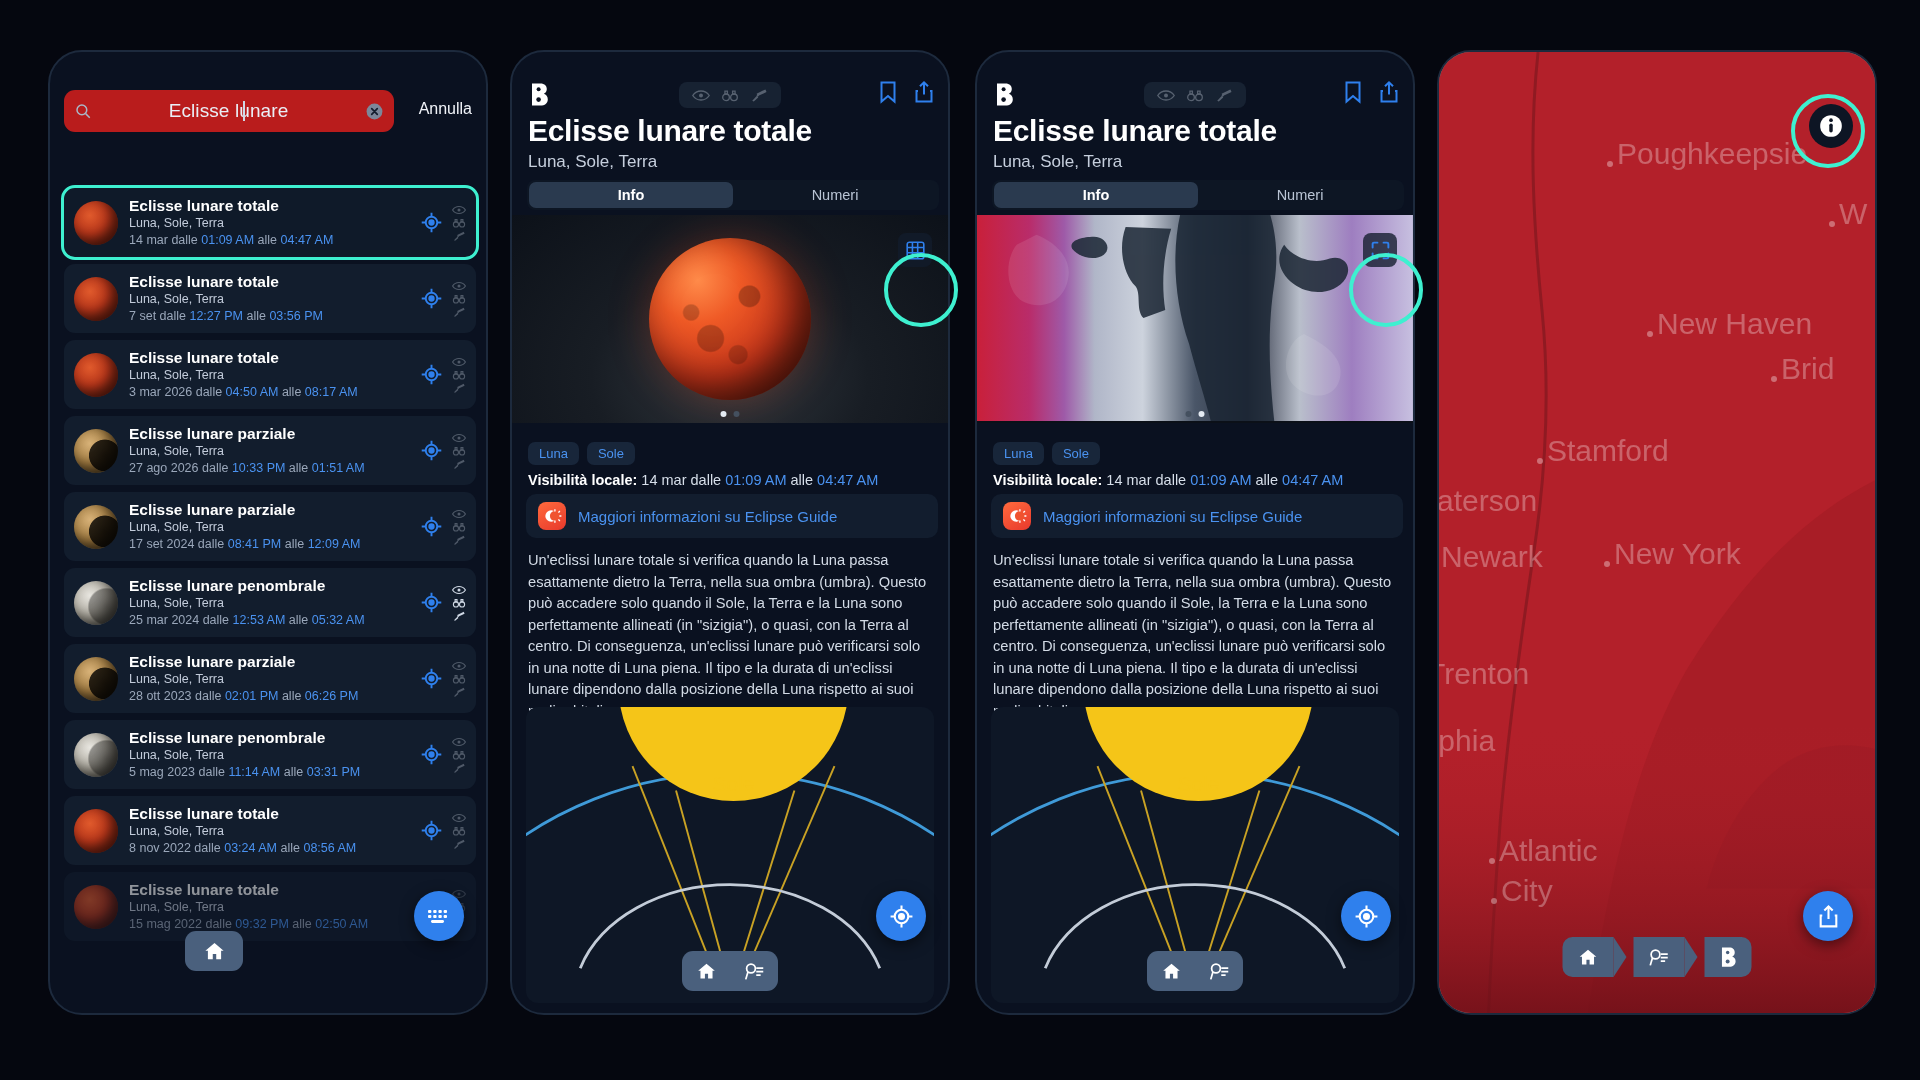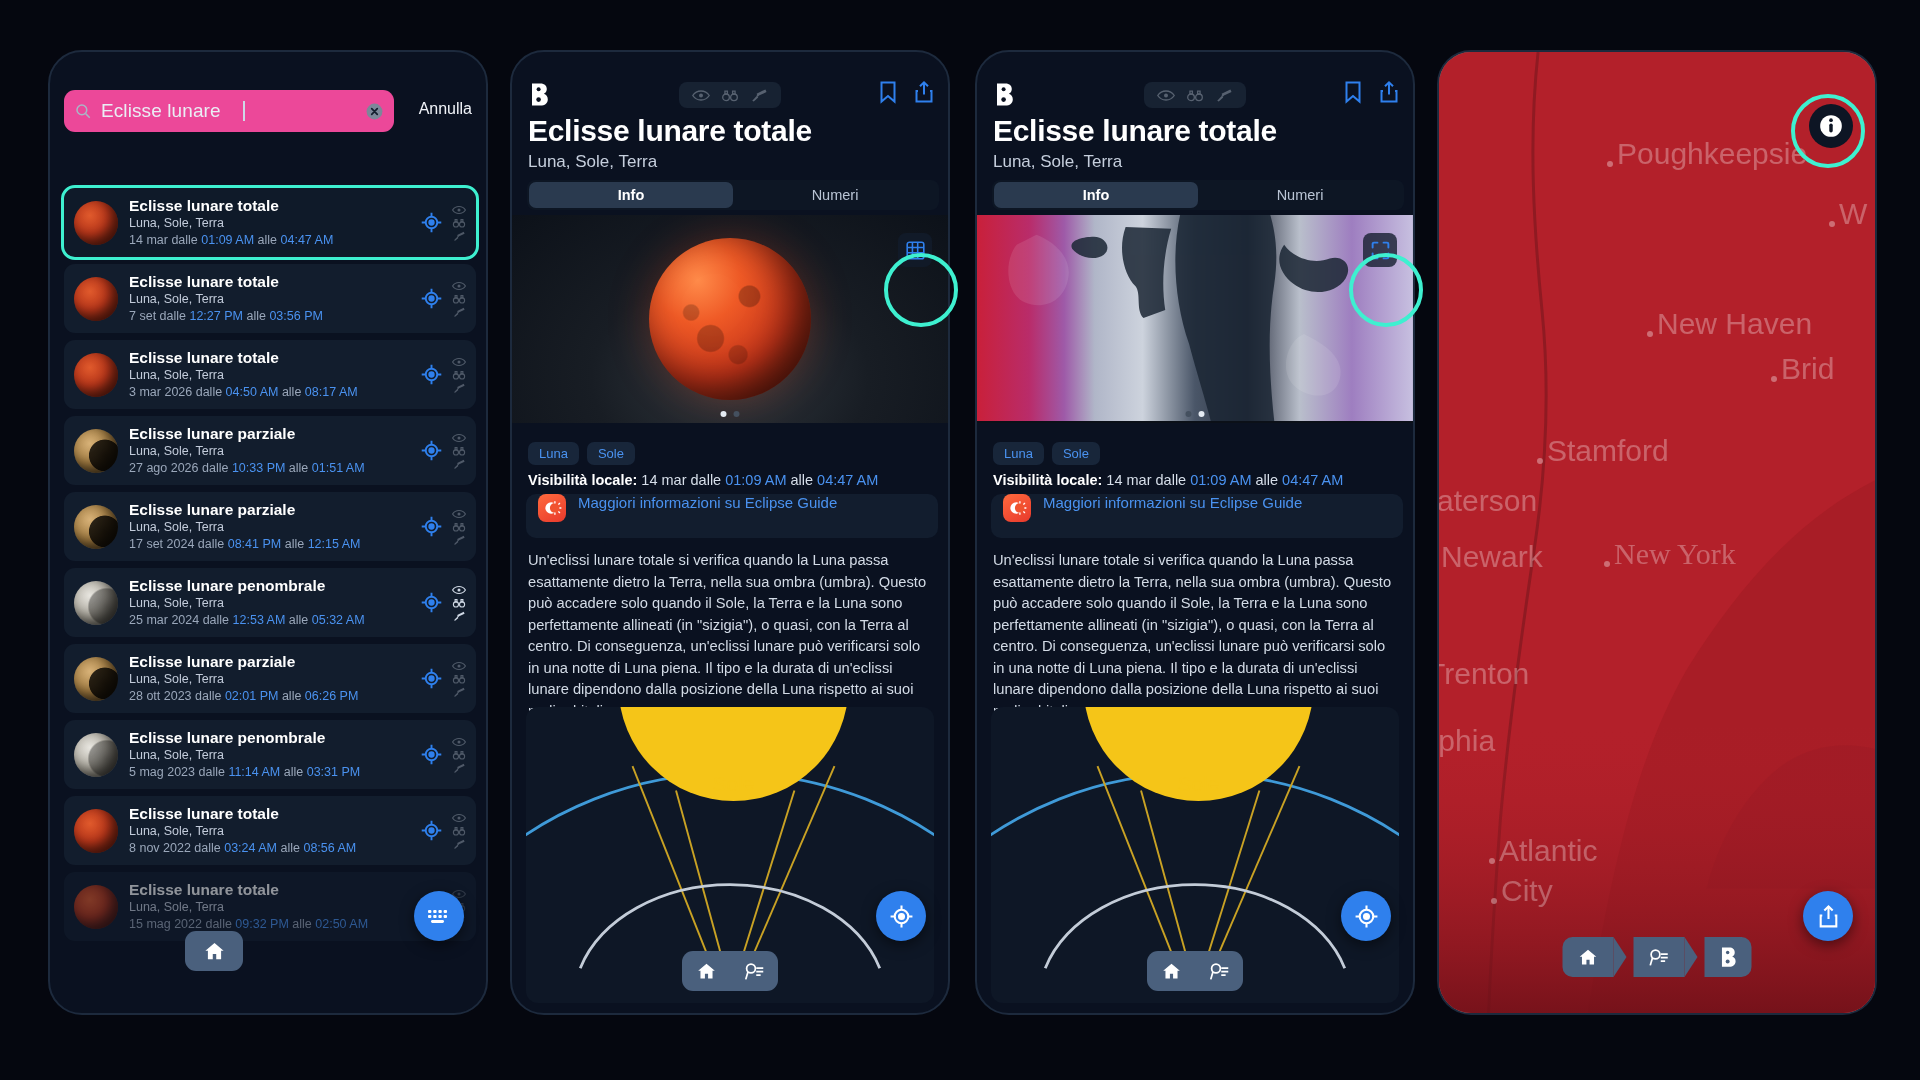--- a/index.html
+++ b/index.html
@@ -20,22 +20,22 @@
     overflow: hidden;
   }
   .p1 { left: 48px;  top: 50px; width: 440px; height: 965px; }
   .p2 { left: 510px; top: 50px; width: 440px; height: 965px; }
   .p3 { left: 975px; top: 50px; width: 440px; height: 965px; }
   .p4 { left: 1437px;top: 50px; width: 440px; height: 965px; background:#737373;}
 
   
   .search-bar {
     position: absolute; left: 14px; top: 38px; width: 330px; height: 42px;
-    background: #ec4899; border-radius: 11px; display: flex; align-items: center;
-    padding: 0 10px; gap: 9px;
+    background: #b91c1c; border-radius: 11px; display: flex; align-items: center;
+    padding: 0 10px; gap: 9px; text-align: center;
   }
   .search-bar .sicon { width: 18px; height: 18px; flex: 0 0 18px; }
   .search-text {
     flex: 1; color: #eaeef5; font-size: 19px; letter-spacing: .1px;
     white-space: nowrap; overflow: hidden;
   }
   .caret { display:inline-block; width:1.5px; height:20px; background:#cfd8e6;
            vertical-align:-4px; margin-left:1px;}
   .clear-btn { width: 19px; height: 19px; flex: 0 0 19px; }
   .cancel-btn {
@@ -157,21 +157,21 @@
 
   .chips { position: absolute; left: 16px; top: 382px; display: flex; gap: 8px; margin-top: 8px; }
   .chip { background: #18263a; color: #4a92f0; font-size: 13px;
           padding: 4px 11px; border-radius: 7px; }
   .vis-line { position: absolute; left: 16px; top: 420px; font-size: 14.5px; color: #d7dfea; }
   .vis-line b { color: #fff; }
   .vis-line .t { color: #4a92f0; }
 
   .promo {
     position: absolute; left: 14px; top: 442px; width: 412px; height: 44px;
-    background: #121d2e; border-radius: 10px; display: flex; align-items: flex-start;
+    background: #121d2e; border-radius: 10px; display: flex; align-items: center;
     gap: 12px; padding: 0 12px;
   }
   .promo-icon {
     width: 28px; height: 28px; border-radius: 8px; flex: 0 0 28px;
     background: linear-gradient(150deg,#ff6a3d,#e8392c);
     display:flex; align-items:center; justify-content:center;
   }
   .promo-txt { color: #4a92f0; font-size: 15px; }
 
   .body-txt {
@@ -375,21 +375,21 @@
                 <circle cx="10.3" cy="9.6" r="1.4"></circle>
               </svg>
             </span>
           </div>
         </div>
         <div class="ev-row">
           <div class="thumb partial"></div>
           <div class="ev-info">
             <div class="ev-title">Eclisse lunare parziale</div>
             <div class="ev-sub">Luna, Sole, Terra</div>
-            <div class="ev-date"><span>17 set 2024 dalle </span><span class="t">08:41 PM</span><span> alle </span><span class="t">12:15 AM</span></div>
+            <div class="ev-date"><span>17 set 2024 dalle </span><span class="t">08:41 PM</span><span> alle </span><span class="t">12:09 AM</span></div>
           </div>
           <div class="ev-icons">
             <span>
               <svg width="23" height="23" viewBox="0 0 24 24" fill="none" stroke="#2f80ed" stroke-width="2">
                 <circle cx="12" cy="12" r="6"></circle>
                 <circle cx="12" cy="12" r="2.3" fill="#2f80ed"></circle>
                 <path d="M12 1.8v3.6M12 18.6v3.6M1.8 12h3.6M18.6 12h3.6"></path>
               </svg>
             </span>
             <span class="vis-col">
@@ -877,21 +877,21 @@
           <div class="city" style="left: 400px; top: 145px; font-size: 30px;">W</div>
           <div class="citydot" style="left: 390px; top: 169px;"></div>
           <div class="city" style="left: 218px; top: 255px; font-size: 30px;">New Haven</div>
           <div class="citydot" style="left: 208px; top: 279px;"></div>
           <div class="city" style="left: 342px; top: 300px; font-size: 30px;">Brid</div>
           <div class="citydot" style="left: 332px; top: 324px;"></div>
           <div class="city" style="left: 108px; top: 382px; font-size: 30px;">Stamford</div>
           <div class="citydot" style="left: 98px; top: 406px;"></div>
           <div class="city" style="left: -22px; top: 432px; font-size: 30px;">Paterson</div>
           <div class="city" style="left: 2px; top: 488px; font-size: 30px;">Newark</div>
-          <div class="city" style="left: 175px; top: 485px; font-size: 30px; font-family: Liberation Serif, serif;">New York</div>
+          <div class="city" style="left: 175px; top: 485px; font-size: 30px;">New York</div>
           <div class="citydot" style="left: 165px; top: 509px;"></div>
           <div class="city" style="left: -12px; top: 605px; font-size: 30px;">Trenton</div>
           <div class="city" style="left: -24px; top: 672px; font-size: 30px;">elphia</div>
           <div class="city" style="left: 60px; top: 782px; font-size: 30px;">Atlantic</div>
           <div class="citydot" style="left: 50px; top: 806px;"></div>
           <div class="city" style="left: 62px; top: 822px; font-size: 30px;">City</div>
           <div class="citydot" style="left: 52px; top: 846px;"></div>
         </div>
     </div>
 

